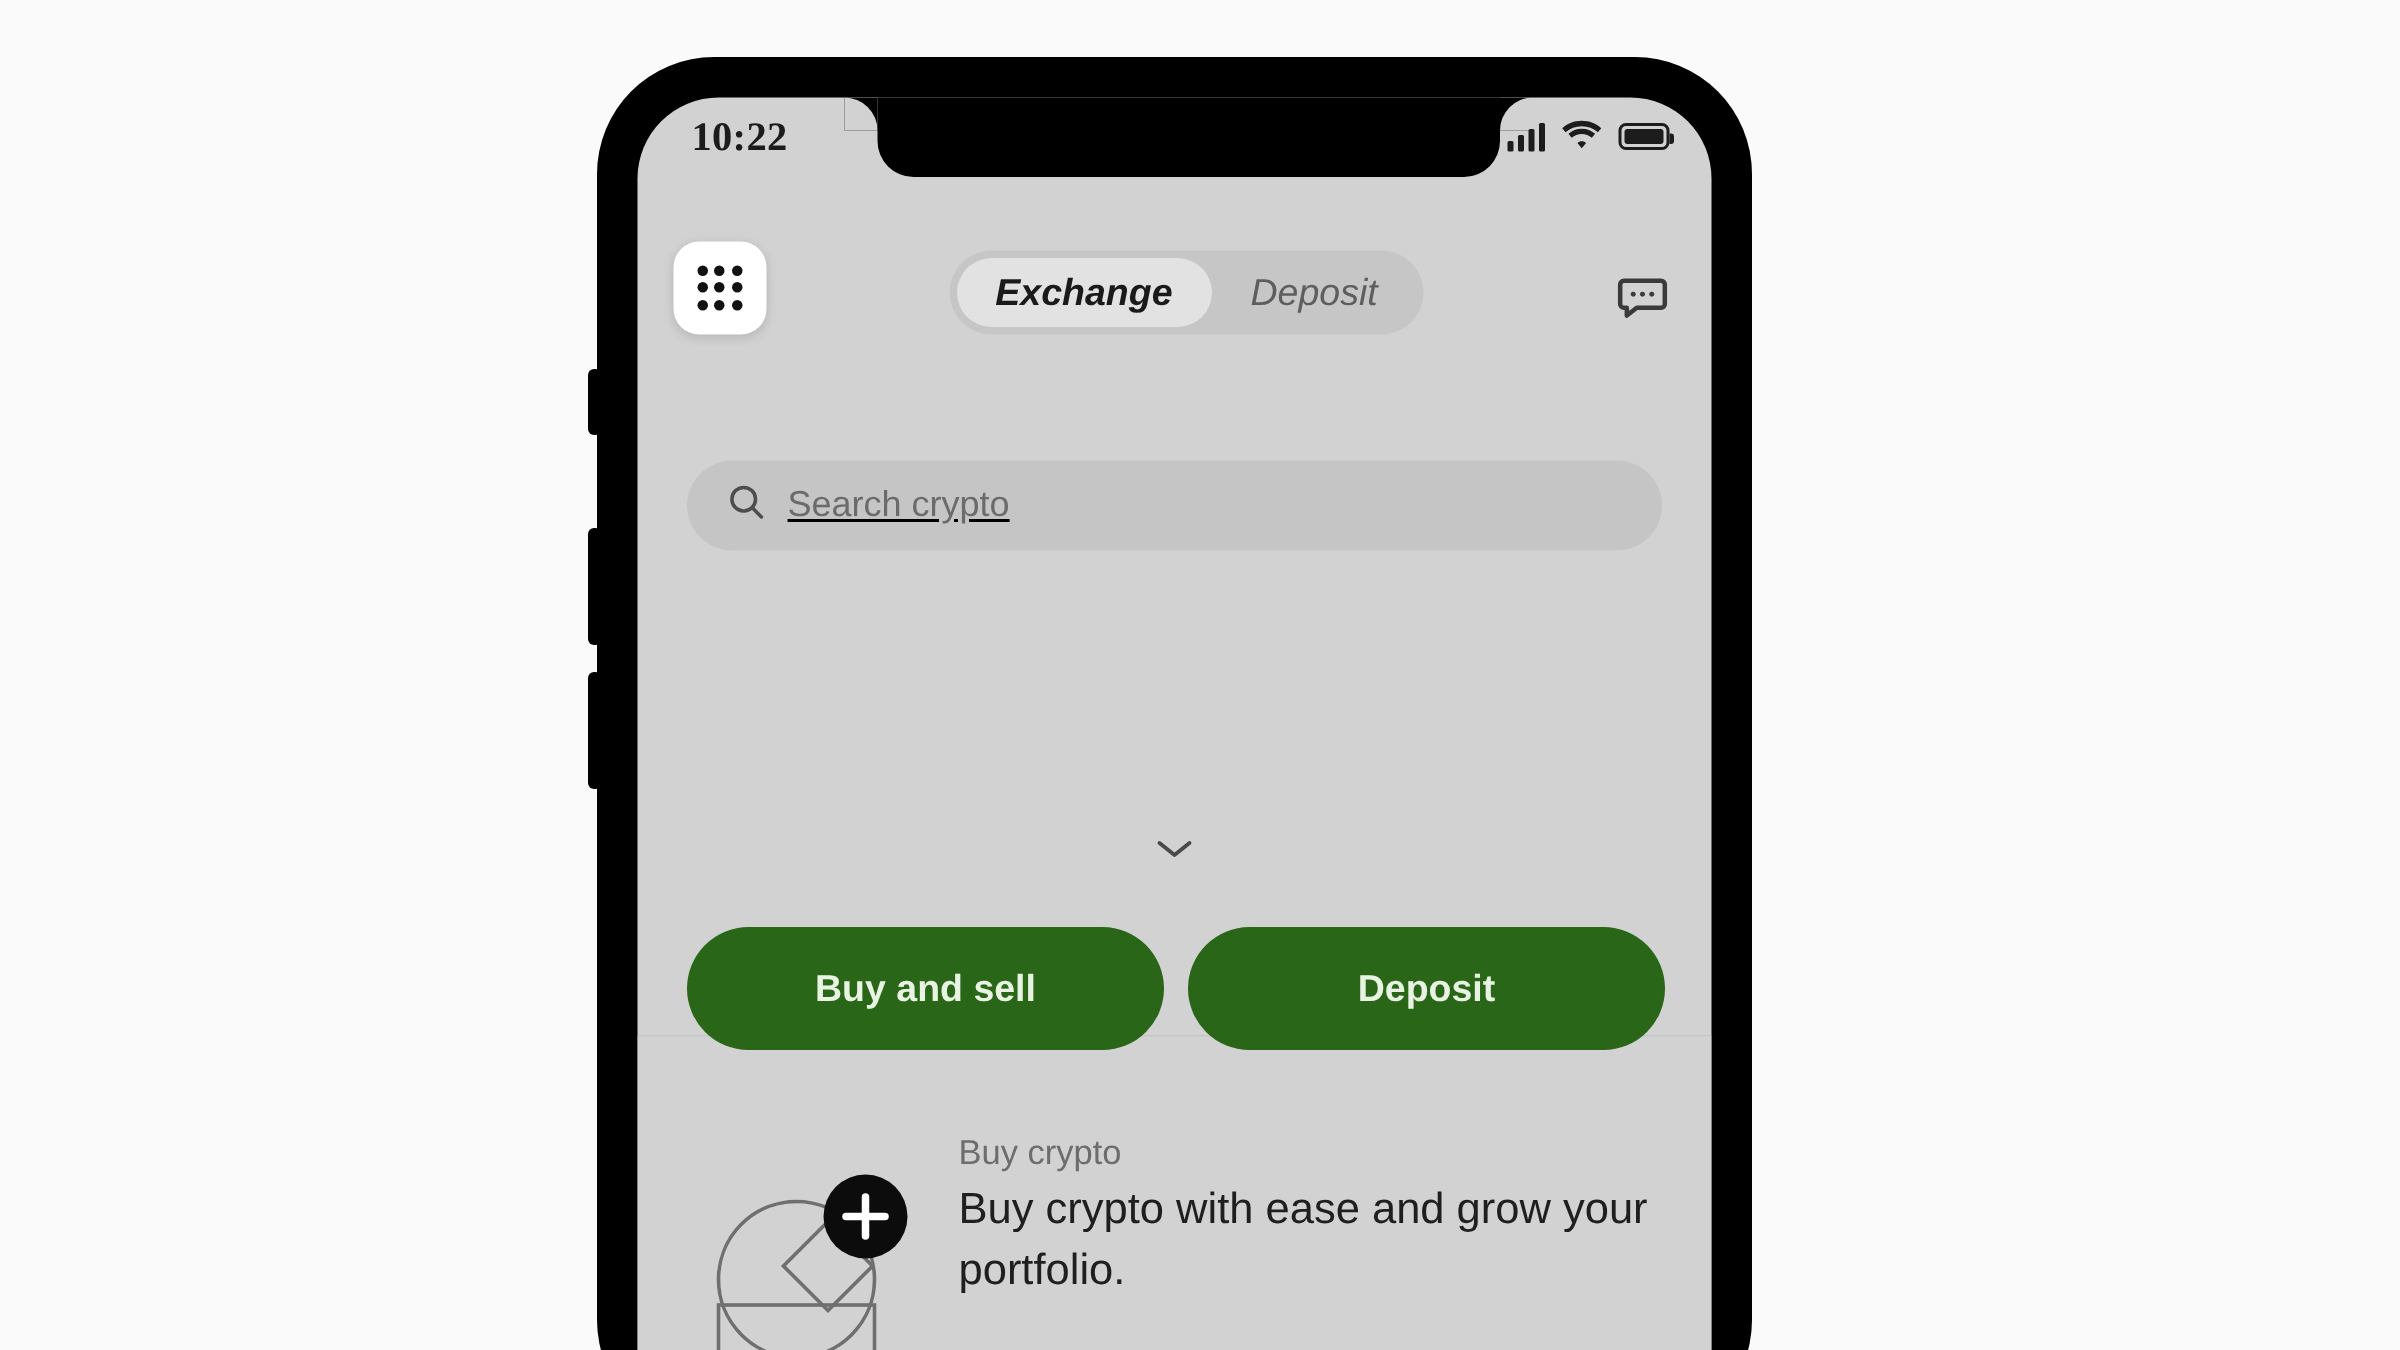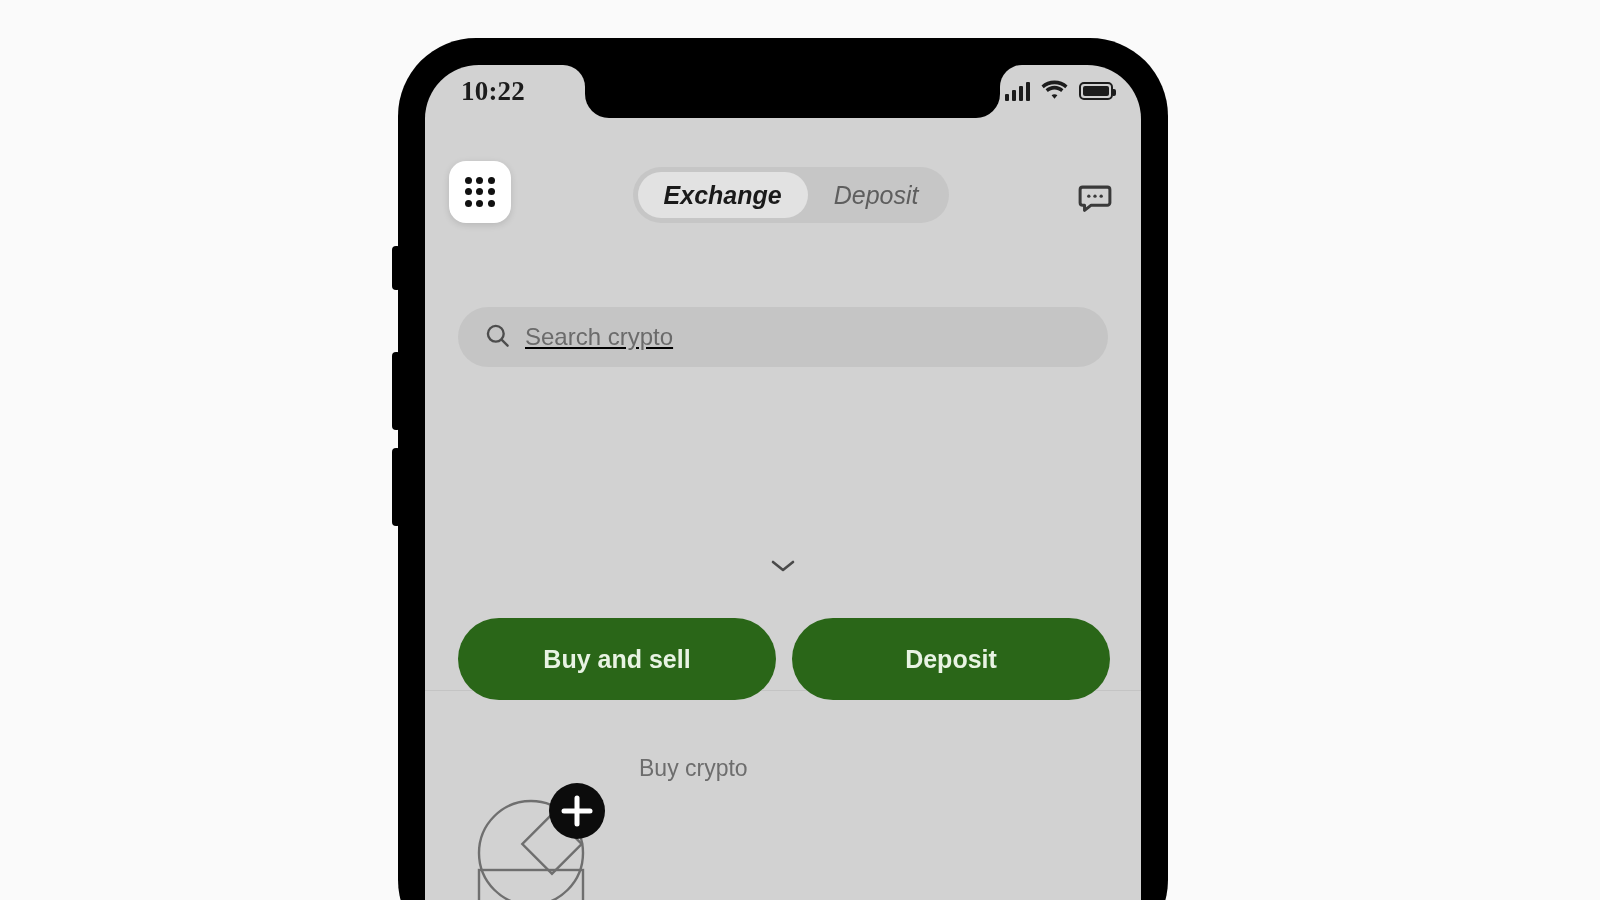--- a/index.html
+++ b/index.html
@@ -438,17 +438,18 @@
           <rect x="68" y="58" width="42" height="42" fill="none" stroke="#6f6f6f" stroke-width="2.4" transform="rotate(45 89 79)"></rect>
           <g>
             <circle cx="114" cy="46" r="28" fill="#0c0c0c"></circle>
             <line x1="114" y1="33" x2="114" y2="59" stroke="#ffffff" stroke-width="5" stroke-linecap="round"></line>
             <line x1="101" y1="46" x2="127" y2="46" stroke="#ffffff" stroke-width="5" stroke-linecap="round"></line>
           </g>
         </svg>
       </div>
       <div id="promo-text">
         <div id="promo-eyebrow">Buy crypto</div>
+        <div id="promo-headline">Buy crypto with ease and grow your portfolio.</div>
       </div>
     </div>
 
   </div>
 </div>
 
 </body></html>

